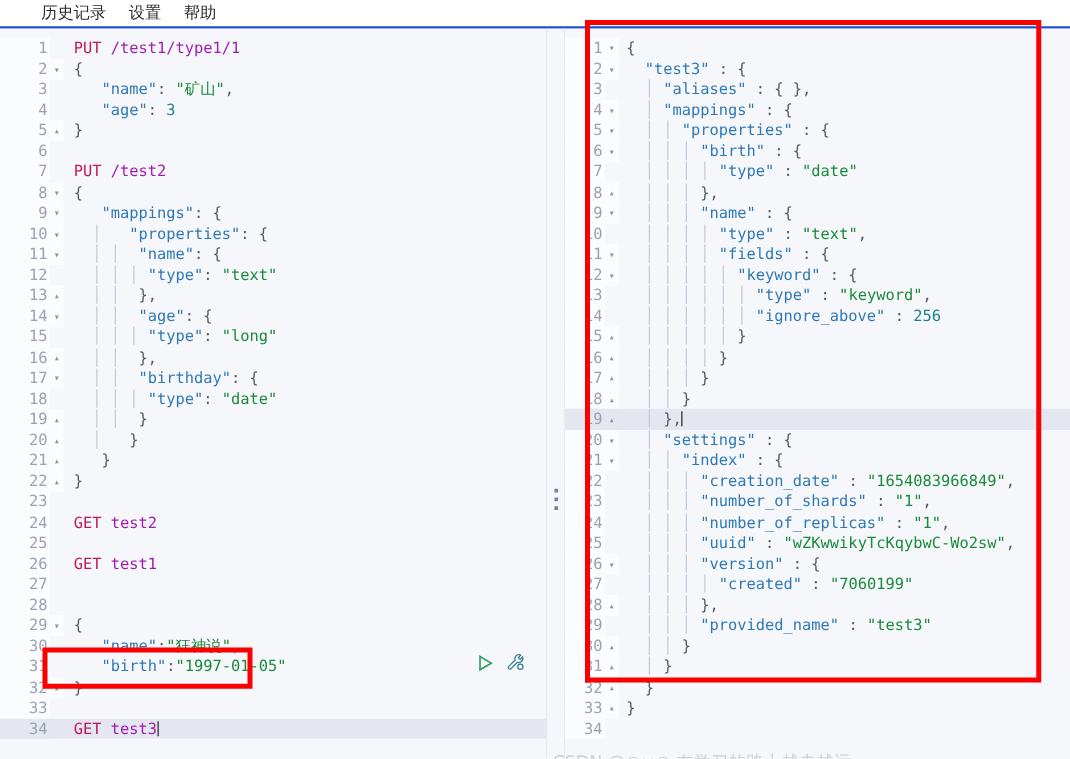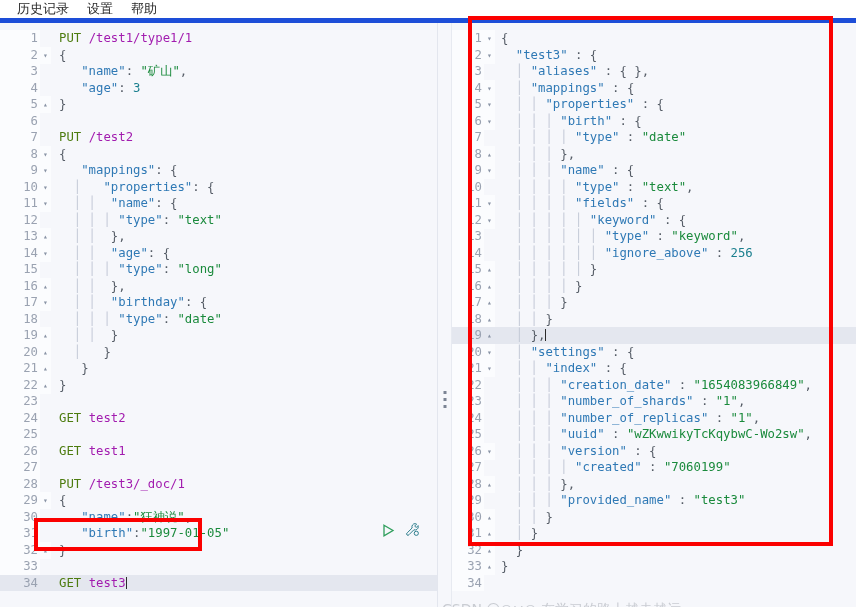--- a/index.html
+++ b/index.html
@@ -9,23 +9,23 @@
     background: #ffffff;
     font-family: "DejaVu Sans Mono", "Liberation Mono", monospace;
     overflow: hidden;
   }
   #app { position: relative; width: 856px; height: 607px; background:#ffffff; }
 
   
   .menubar {
     position:absolute; left:0; top:0; width:856px; height:23px;
     background:#ffffff;
-    border-bottom:5px solid #1d4ed8;
+    border-bottom:2px solid #1d4ed8;
     display:flex; align-items:center;
-    padding-left:8px;
+    padding-left:24px;
     font-family:"DejaVu Sans","Liberation Sans",sans-serif;
   }
   .menu-item {
     font-size:13px; color:#2b2b2b; padding:0 9px; line-height:22px;
     white-space:nowrap; cursor:default;
   }
 
   
   .workspace {
     position:absolute; left:0; top:23px; width:856px; height:584px;
@@ -66,21 +66,21 @@
   .fold {
     width:11px; min-width:11px; text-align:center; color:#8a94a6;
     font-size:8px; line-height:17px; background:#fbfcfe; user-select:none;
   }
   .row.active .fold { background:#e4e7ef; }
 
   .code { padding-left:8px; color:#333; }
   .pane-right .code { padding-left:6px; }
 
   
-  .kw      { color:#4d7c0f; }      
+  .kw      { color:#be185d; }      
   .url     { color:#a21caf; }      
   .key     { color:#2f79b5; }      
   .str     { color:#1a8a3c; }      
   .num     { color:#1a7f8e; }      
   .punc    { color:#555c66; }
   .guide   { color:#c3c9d6; }
 
   
   .caret {
     display:inline-block; width:1px; height:12px; background:#2b2b2b;
@@ -153,21 +153,21 @@
             <div class="row"><span class="gutter">18</span><span class="fold"></span><span class="code"><span class="guide">  │ │ │ </span><span class="key">"type"</span><span class="punc">: </span><span class="str">"date"</span></span></div>
             <div class="row"><span class="gutter">19</span><span class="fold">▴</span><span class="code"><span class="guide">  │ │ </span><span class="punc"> }</span></span></div>
             <div class="row"><span class="gutter">20</span><span class="fold">▴</span><span class="code"><span class="guide">  │ </span><span class="punc">  }</span></span></div>
             <div class="row"><span class="gutter">21</span><span class="fold">▴</span><span class="code"><span class="punc">   }</span></span></div>
             <div class="row"><span class="gutter">22</span><span class="fold">▴</span><span class="code"><span class="punc">}</span></span></div>
             <div class="row"><span class="gutter">23</span><span class="fold"></span><span class="code"></span></div>
             <div class="row"><span class="gutter">24</span><span class="fold"></span><span class="code"><span class="kw">GET</span><span class="punc"> </span><span class="url">test2</span></span></div>
             <div class="row"><span class="gutter">25</span><span class="fold"></span><span class="code"></span></div>
             <div class="row"><span class="gutter">26</span><span class="fold"></span><span class="code"><span class="kw">GET</span><span class="punc"> </span><span class="url">test1</span></span></div>
             <div class="row"><span class="gutter">27</span><span class="fold"></span><span class="code"></span></div>
-            <div class="row"><span class="gutter">28</span><span class="fold"></span><span class="code"><span class="kw">PUT</span><span class="punc"> </span><span class="url">/test3/_doc/1</span></span></div>
+            <div class="row"><span class="gutter">28</span><span class="fold"></span></div>
             <div class="row"><span class="gutter">29</span><span class="fold">▾</span><span class="code"><span class="punc">{</span></span></div>
             <div class="row"><span class="gutter">30</span><span class="fold"></span><span class="code"><span class="punc">   </span><span class="key">"name"</span><span class="punc">:</span><span class="str">"狂神说"</span><span class="punc">,</span></span></div>
             <div class="row"><span class="gutter">31</span><span class="fold"></span><span class="code"><span class="punc">   </span><span class="key">"birth"</span><span class="punc">:</span><span class="str">"1997-01-05"</span></span></div>
             <div class="row"><span class="gutter">32</span><span class="fold">▴</span><span class="code"><span class="punc">}</span></span></div>
             <div class="row"><span class="gutter">33</span><span class="fold"></span><span class="code"></span></div>
             <div class="row active"><span class="gutter">34</span><span class="fold"></span><span class="code"><span class="kw">GET</span><span class="punc"> </span><span class="url">test3</span><span class="caret"></span></span></div>
           </div>
       </div>
       <div class="action-icons">
         <span class="icon-btn">

